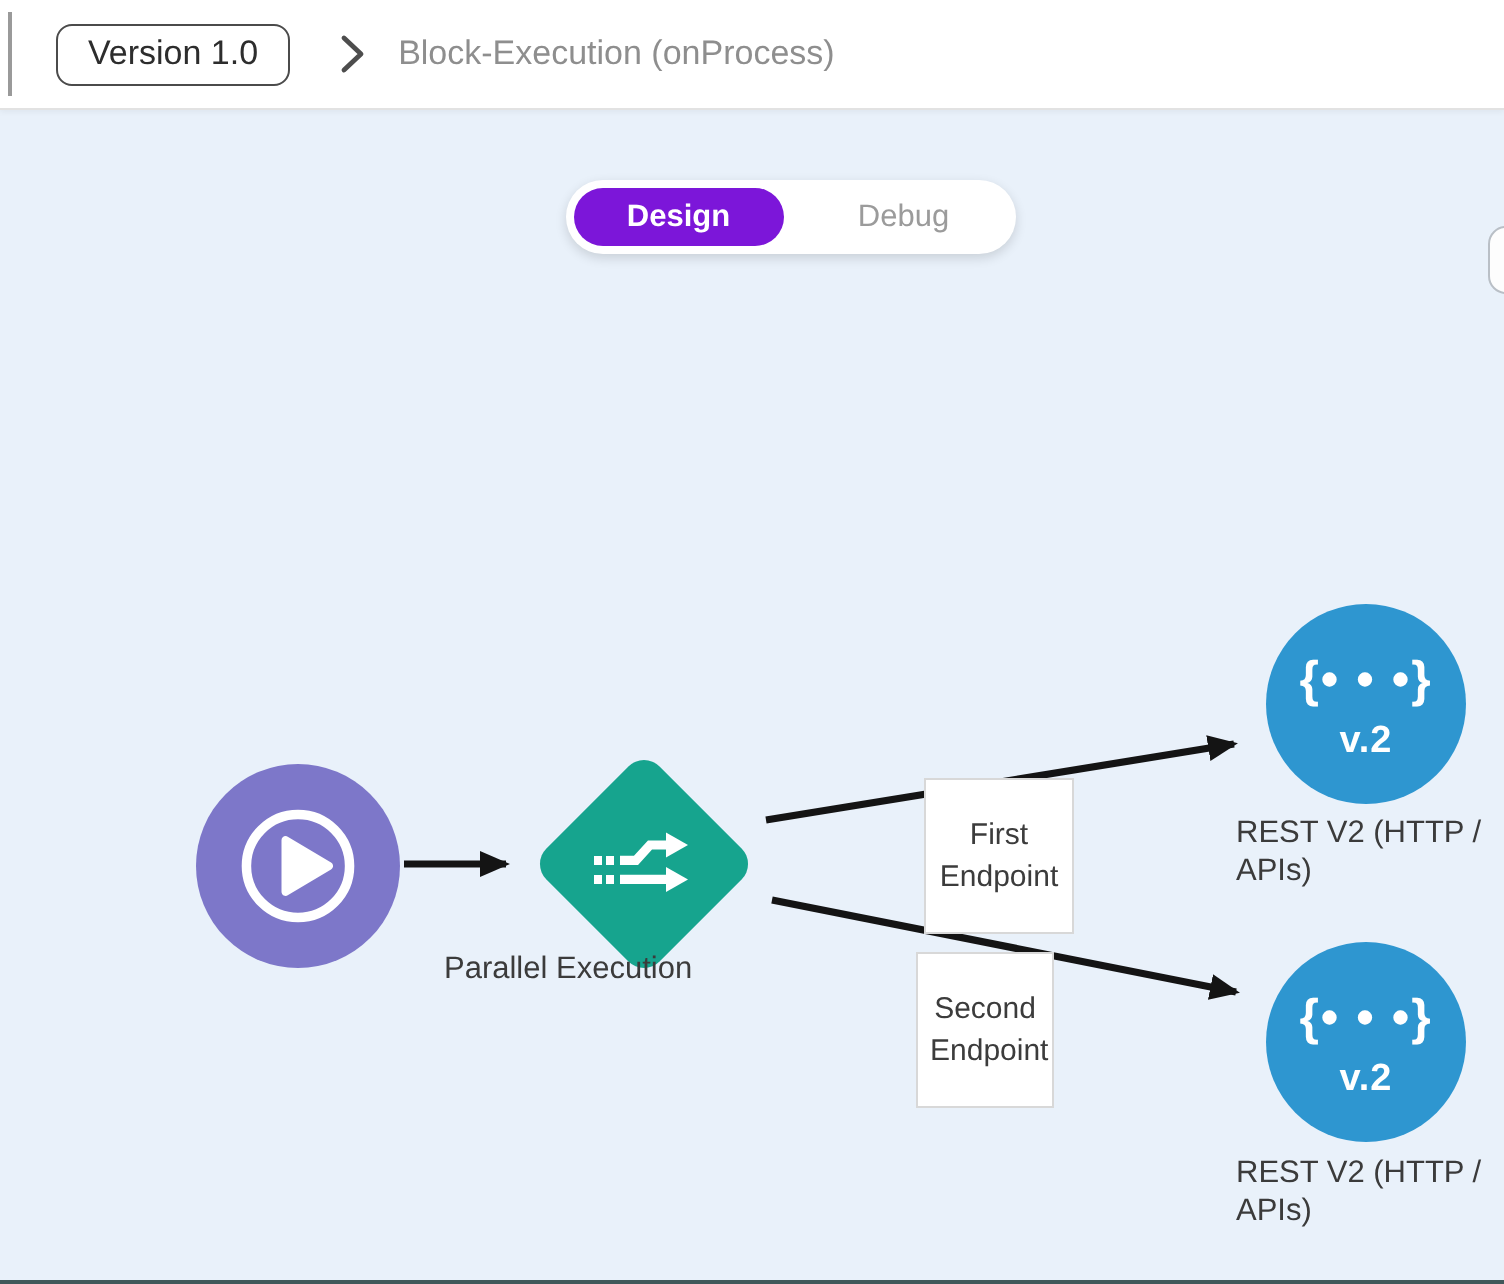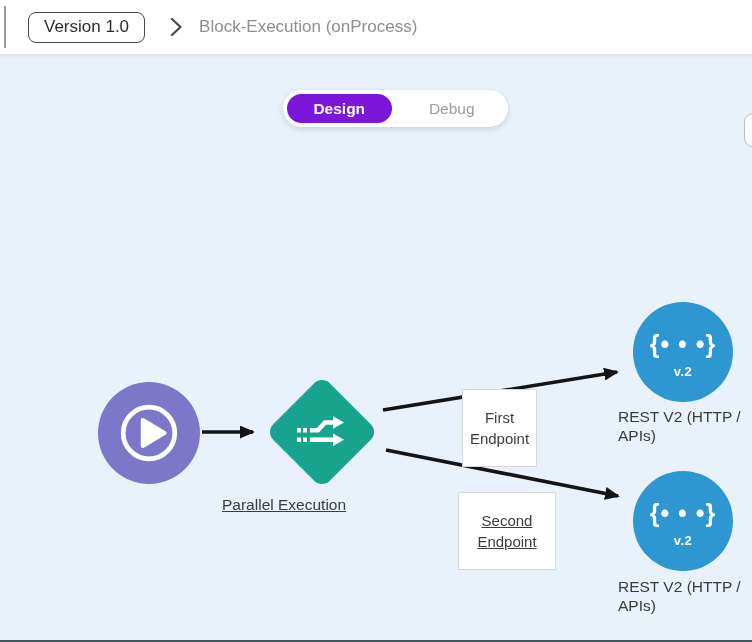--- a/index.html
+++ b/index.html
@@ -39,33 +39,33 @@
   .start-node { left:98px; top:327px; width:102px; height:102px; border-radius:50%;
                 background:#7d77c9; display:flex; align-items:center; justify-content:center; cursor:pointer; }
   .diamond { left:282px; top:337px; width:80px; height:80px; background:#16a48e; border-radius:11px;
              transform:rotate(45deg); cursor:pointer; }
   .diamond-icon { position:absolute; left:296px; top:359px; width:52px; height:34px; z-index:3; }
   .rest-node { width:100px; height:100px; border-radius:50%; background:#2e96d0; display:flex;
                flex-direction:column; align-items:center; justify-content:center; cursor:pointer; }
   .rest-top { left:633px; top:247px; }
   .rest-bottom { left:633px; top:416px; }
   .braces { color:#fff; font-size:25px; font-weight:700; letter-spacing:1px; line-height:1; margin-top:6px; }
-  .vbadge { color:#fff; font-size:13px; font-weight:700; margin-top:7px; letter-spacing:.5px; }
+  .vbadge { color:#fff; font-size:19px; font-weight:700; margin-top:7px; letter-spacing:.5px; }
 
   
   .caption { position:absolute; z-index:2; text-align:left; color:#3b3b3b; font-size:15.5px; line-height:19px; }
-  .cap-parallel { left:222px; top:440px; width:200px;text-decoration:underline; }
+  .cap-parallel { left:222px; top:420px; width:200px; }
   .cap-rest1 { left:618px; top:352px; width:130px; }
   .cap-rest2 { left:618px; top:522px; width:130px; }
 
   
   .edge-label { position:absolute; z-index:2; background:#fff; border:1px solid #d8d8d8;
                 text-align:center; font-size:15px; line-height:21px; color:#3c3c3c; padding:17px 6px; cursor:pointer; }
   .el-first { left:462px; top:334px; width:75px; }
-  .el-second { left:458px; top:437px; width:98px;text-decoration:underline; }
+  .el-second { left:458px; top:421px; width:69px; }
 
   .bottombar { position:absolute; left:0; bottom:0; width:100%; height:2px; background:#40585a; }
 </style>
 </head>
 <body>
 
 <div class="app">
 
   <header class="topbar">
     <span class="left-rule"></span>

